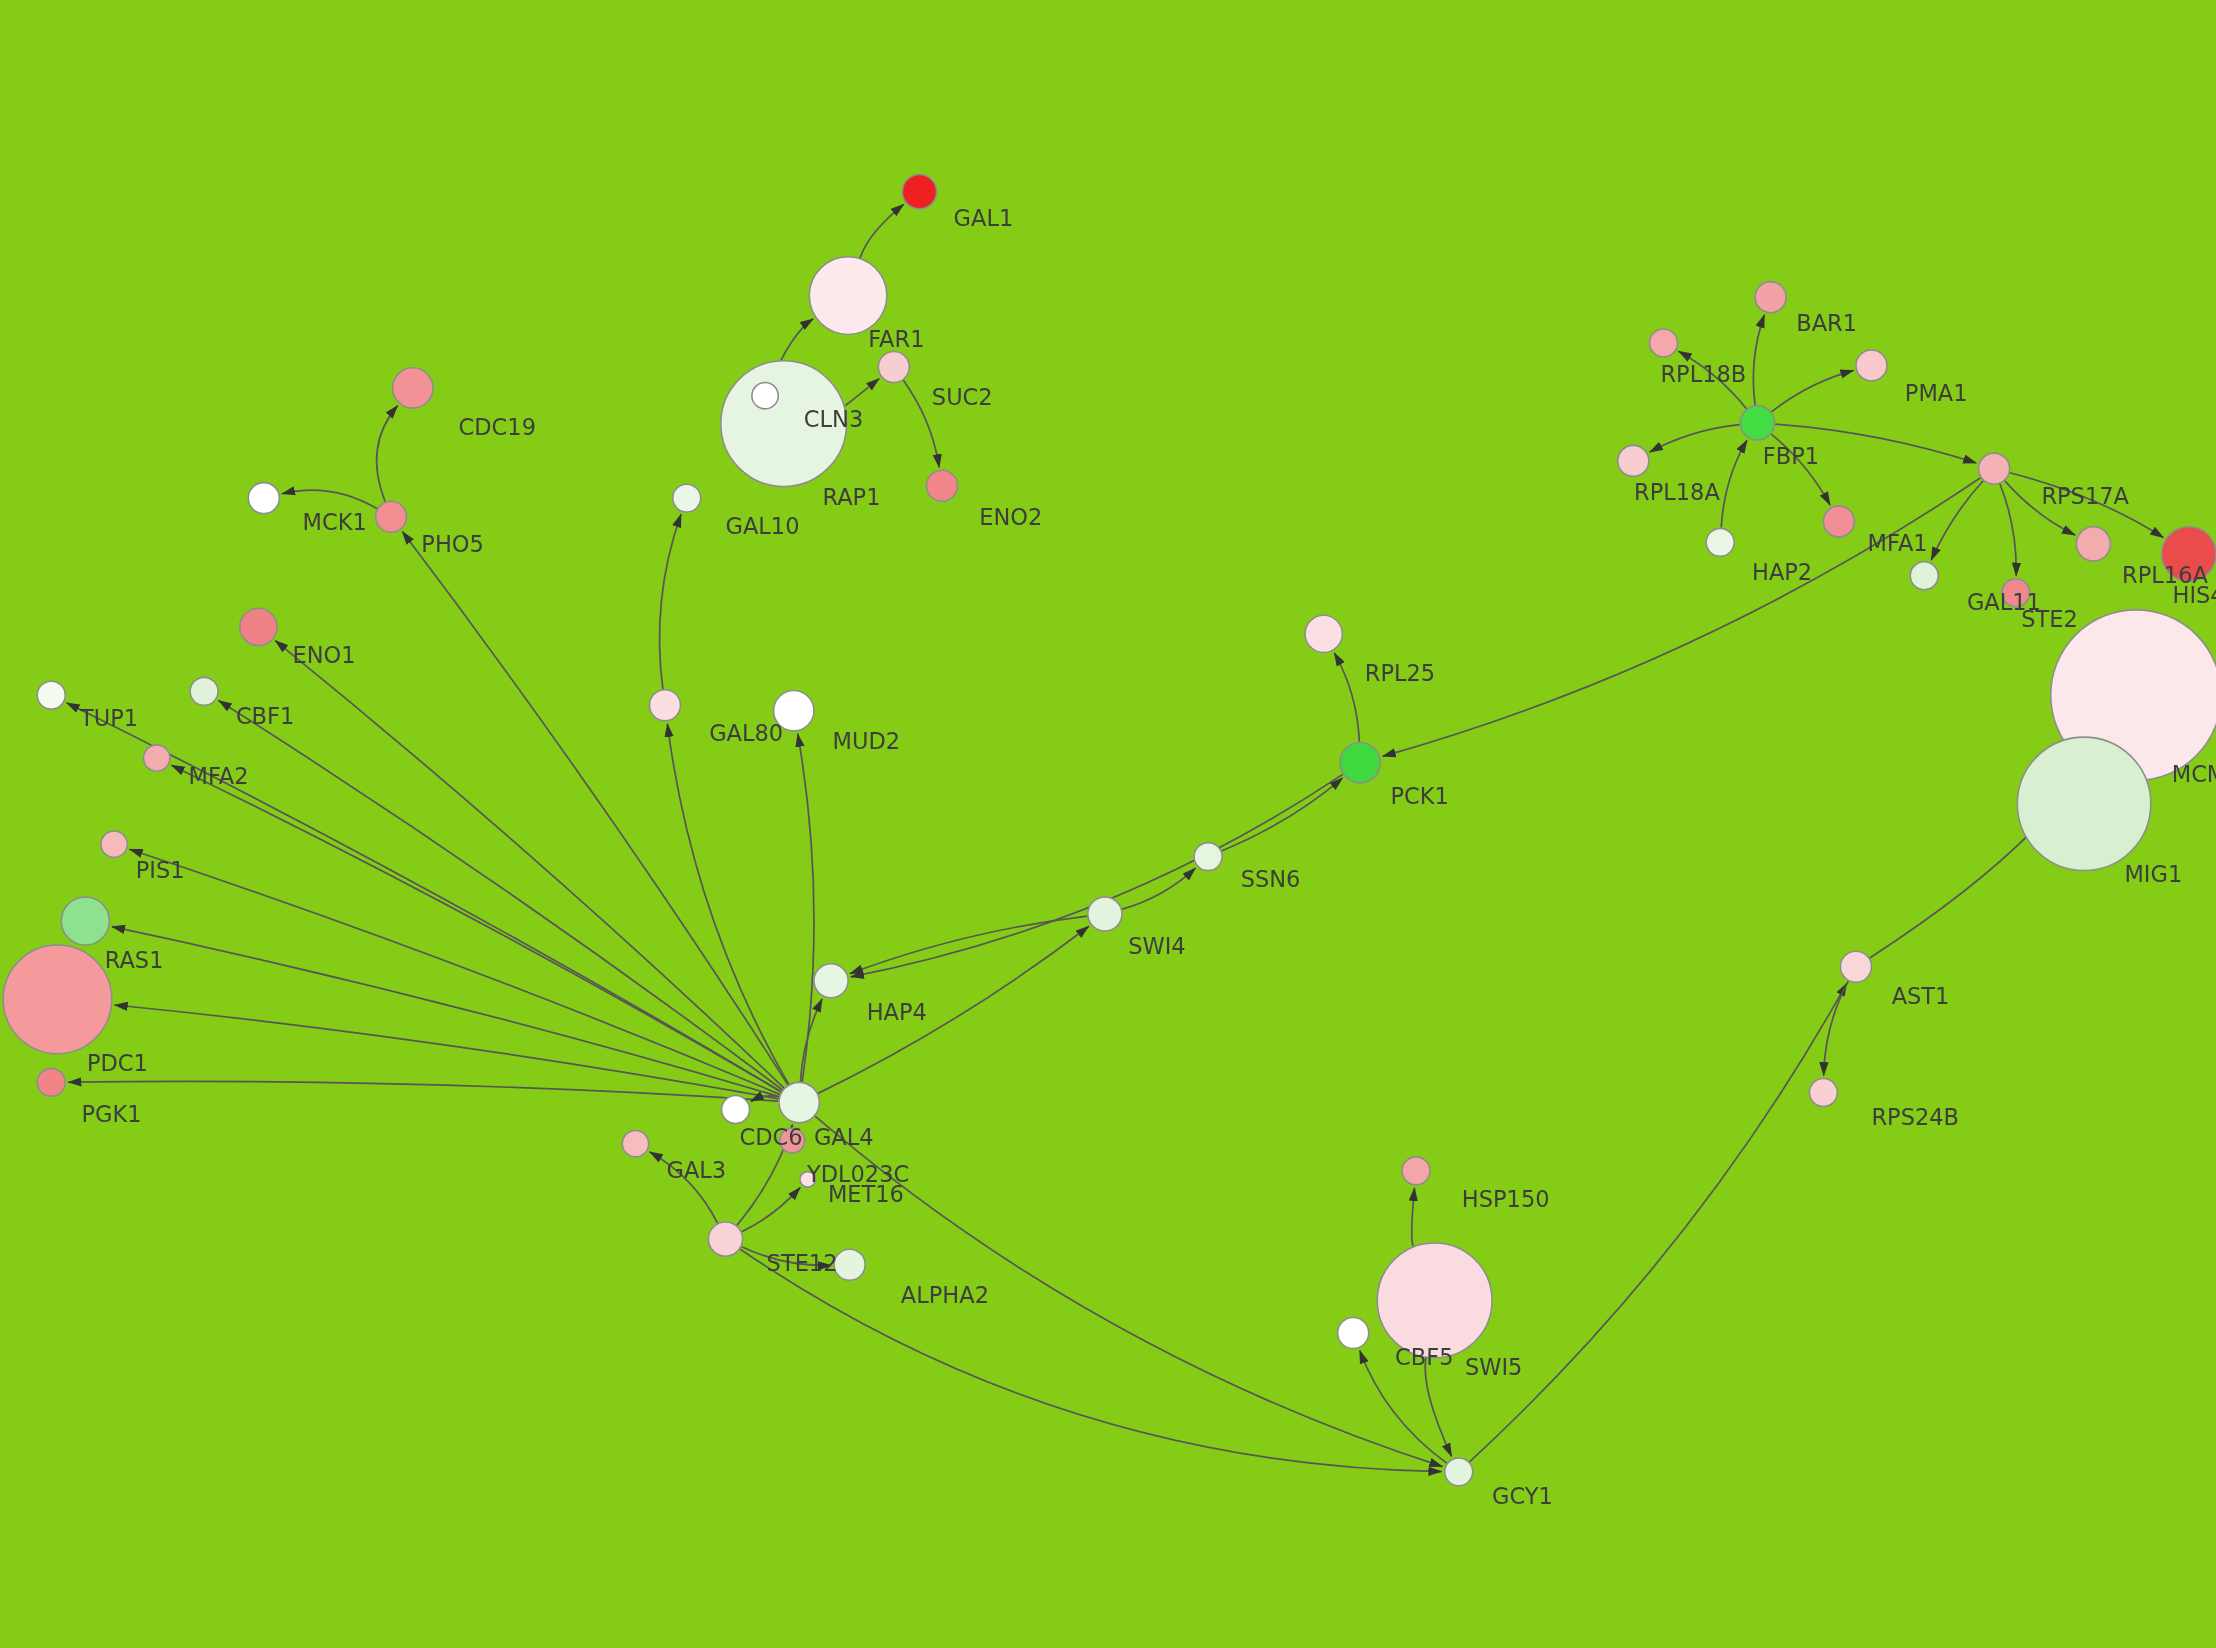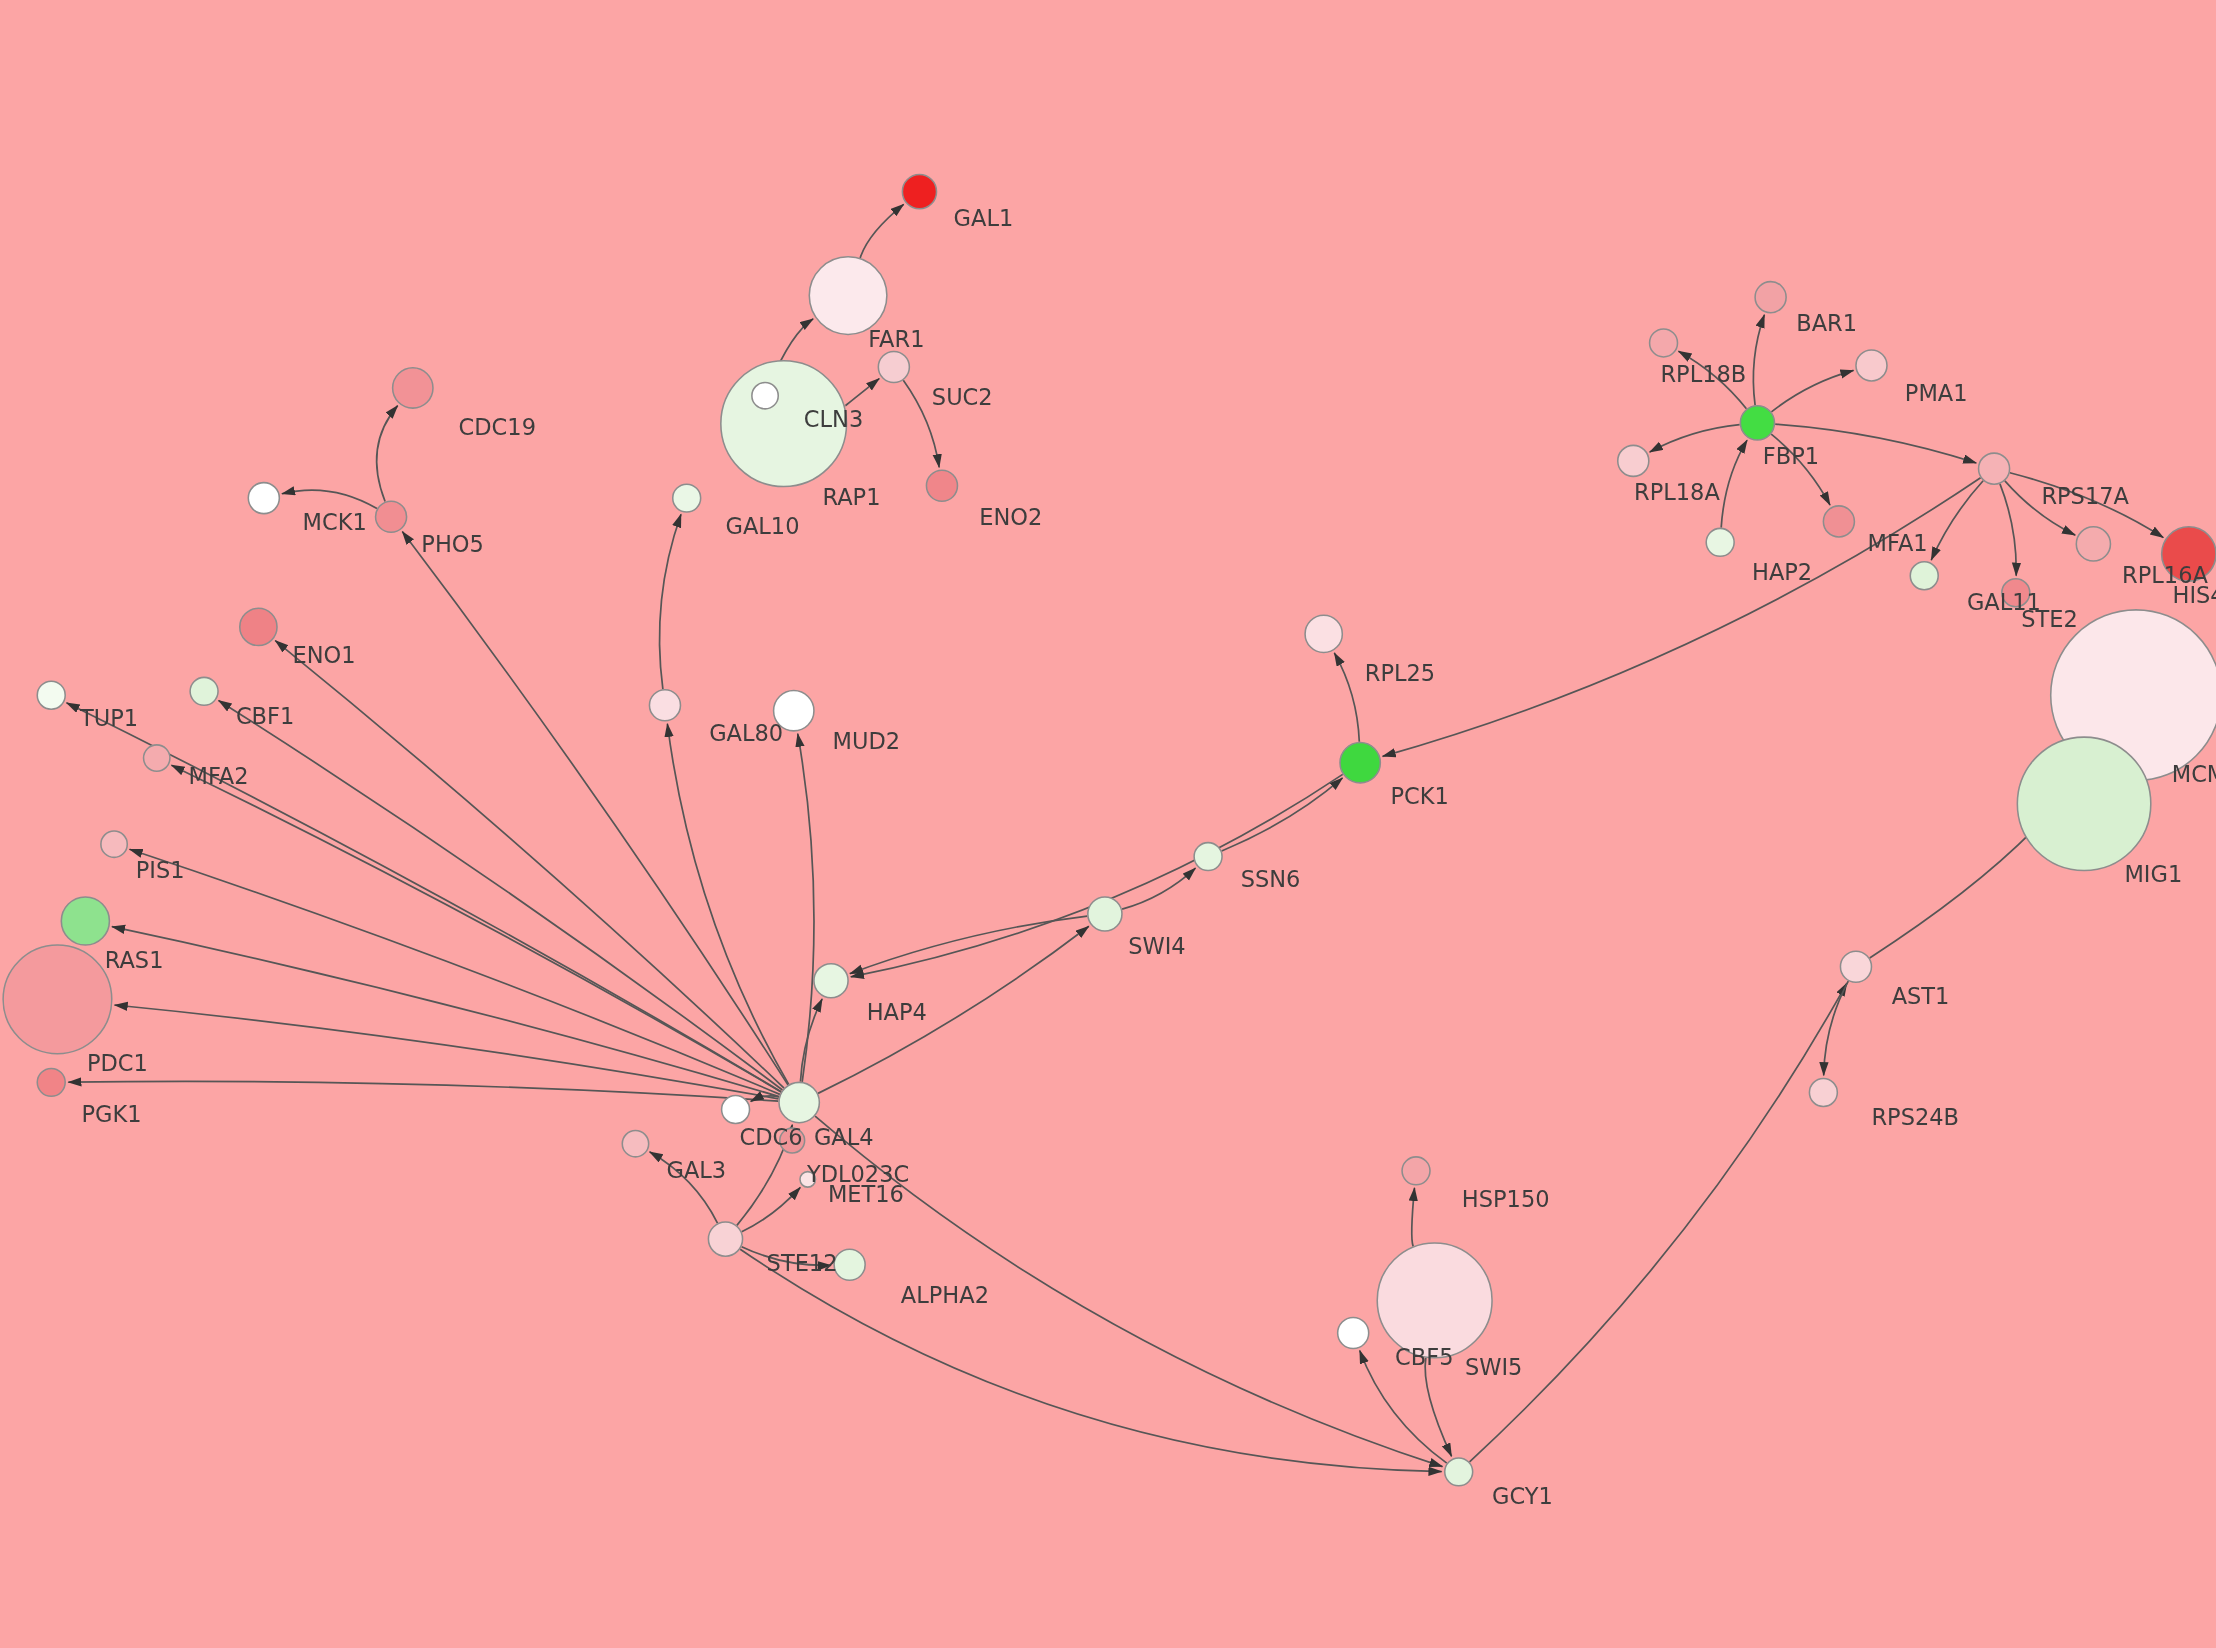--- a/index.html
+++ b/index.html
@@ -19,21 +19,21 @@
     fill: none;
   }
   .node-label {
     font-family: "DejaVu Sans", "Liberation Sans", sans-serif;
     font-size: 29px;
   }
 </style>
 </head>
 <body>
 
-<div class="viewport" style="background: #fca5a5;">
+<div class="viewport" style="background: #84cc16;">
   <svg id="graph" width="2216" height="1648" viewBox="0 0 2856 2124" xmlns="http://www.w3.org/2000/svg">
     <defs>
       <marker id="arrow" markerUnits="userSpaceOnUse" markerWidth="22" markerHeight="16" refX="17" refY="6" orient="auto">
         <path id="arrowPath" d="M 0 0 L 18 6 L 0 12 Z" fill="#333333"></path>
       </marker>
     </defs>
     <g id="edges-layer">
         <path d="M 496.3 646.4 Q 468.2 574.6 512.5 522.8" class="edge" stroke="#565656" stroke-width="2.2" marker-end="url(#arrow)"></path>
         <path d="M 485.8 655.5 Q 426.8 621.2 363.3 636.4" class="edge" stroke="#565656" stroke-width="2.2" marker-end="url(#arrow)"></path>
         <path d="M 1015.5 1398.2 Q 782.1 1033.0 518.5 685.1" class="edge" stroke="#565656" stroke-width="2.2" marker-end="url(#arrow)"></path>

